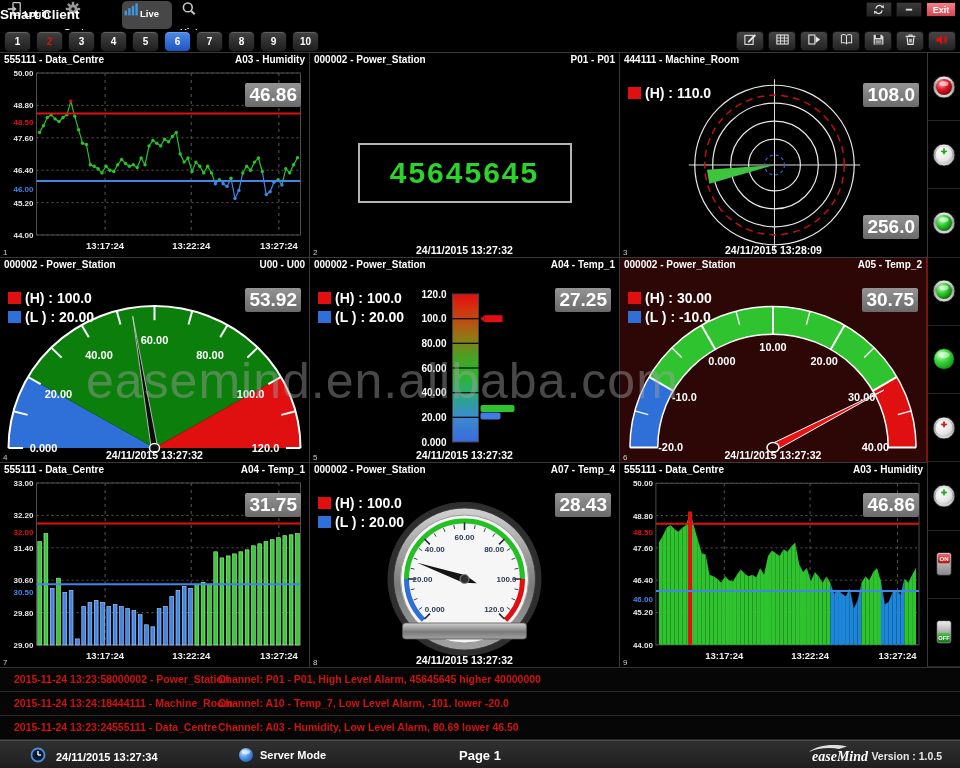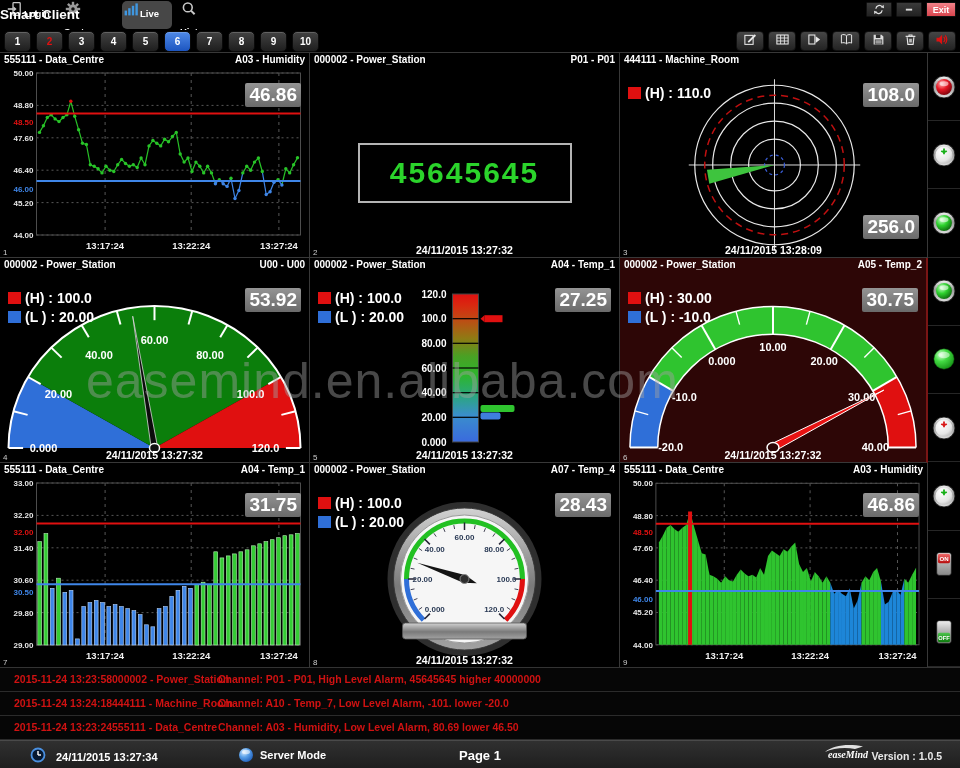--- a/index.html
+++ b/index.html
@@ -66,21 +66,21 @@
   .atime{left:14px;} .astation{left:112px;} .amsg{left:218px;}
   
   #footer{position:absolute;left:0;top:740px;width:960px;height:28px;
           background:linear-gradient(#303030,#1e1e1e);border-top:1px solid #4a4a4a;}
   .f-clock{position:absolute;left:30px;top:6px;}
   .f-dt{position:absolute;left:56px;top:10px;font-size:11px;font-weight:bold;}
   .f-sphere{position:absolute;left:238px;top:6px;}
   .f-mode{position:absolute;left:260px;top:8px;font-size:11px;font-weight:bold;}
   .f-page{position:absolute;left:0;right:0;top:7px;text-align:center;font-size:13px;font-weight:bold;}
   .f-logo{position:absolute;right:92px;top:8px;font-family:"Liberation Serif",serif;
-          font-style:italic;font-weight:bold;font-size:10px;color:#fff;}
+          font-style:italic;font-weight:bold;font-size:14px;color:#fff;}
   .f-logo svg{position:absolute;left:-4px;top:-6px;}
   .f-version{position:absolute;right:18px;top:9px;font-size:10.5px;font-weight:bold;color:#e8e8e8;}
   
   #watermark{position:absolute;left:86px;top:352px;font-size:50px;color:#a0a0a0;opacity:.45;
              letter-spacing:1px;z-index:50;pointer-events:none;font-family:"Liberation Sans",sans-serif;}
 </style>
 </head>
 <body>
 
 <div id="app">

